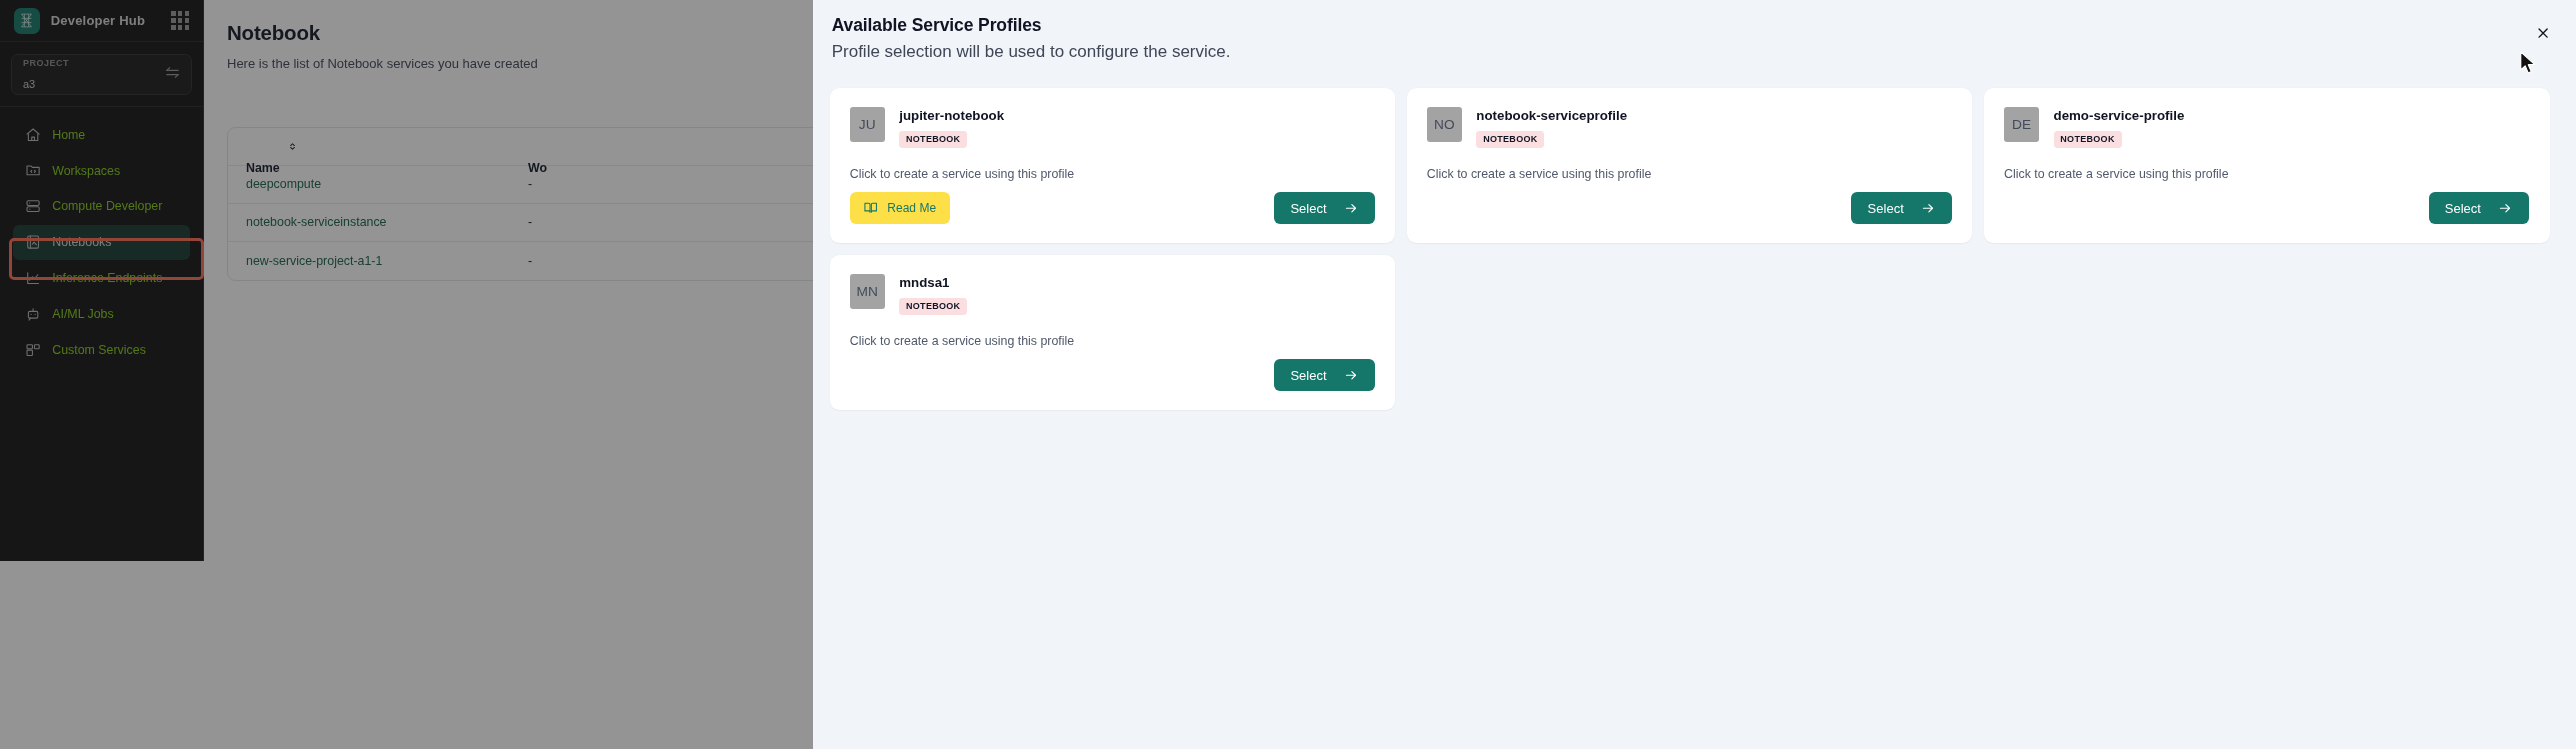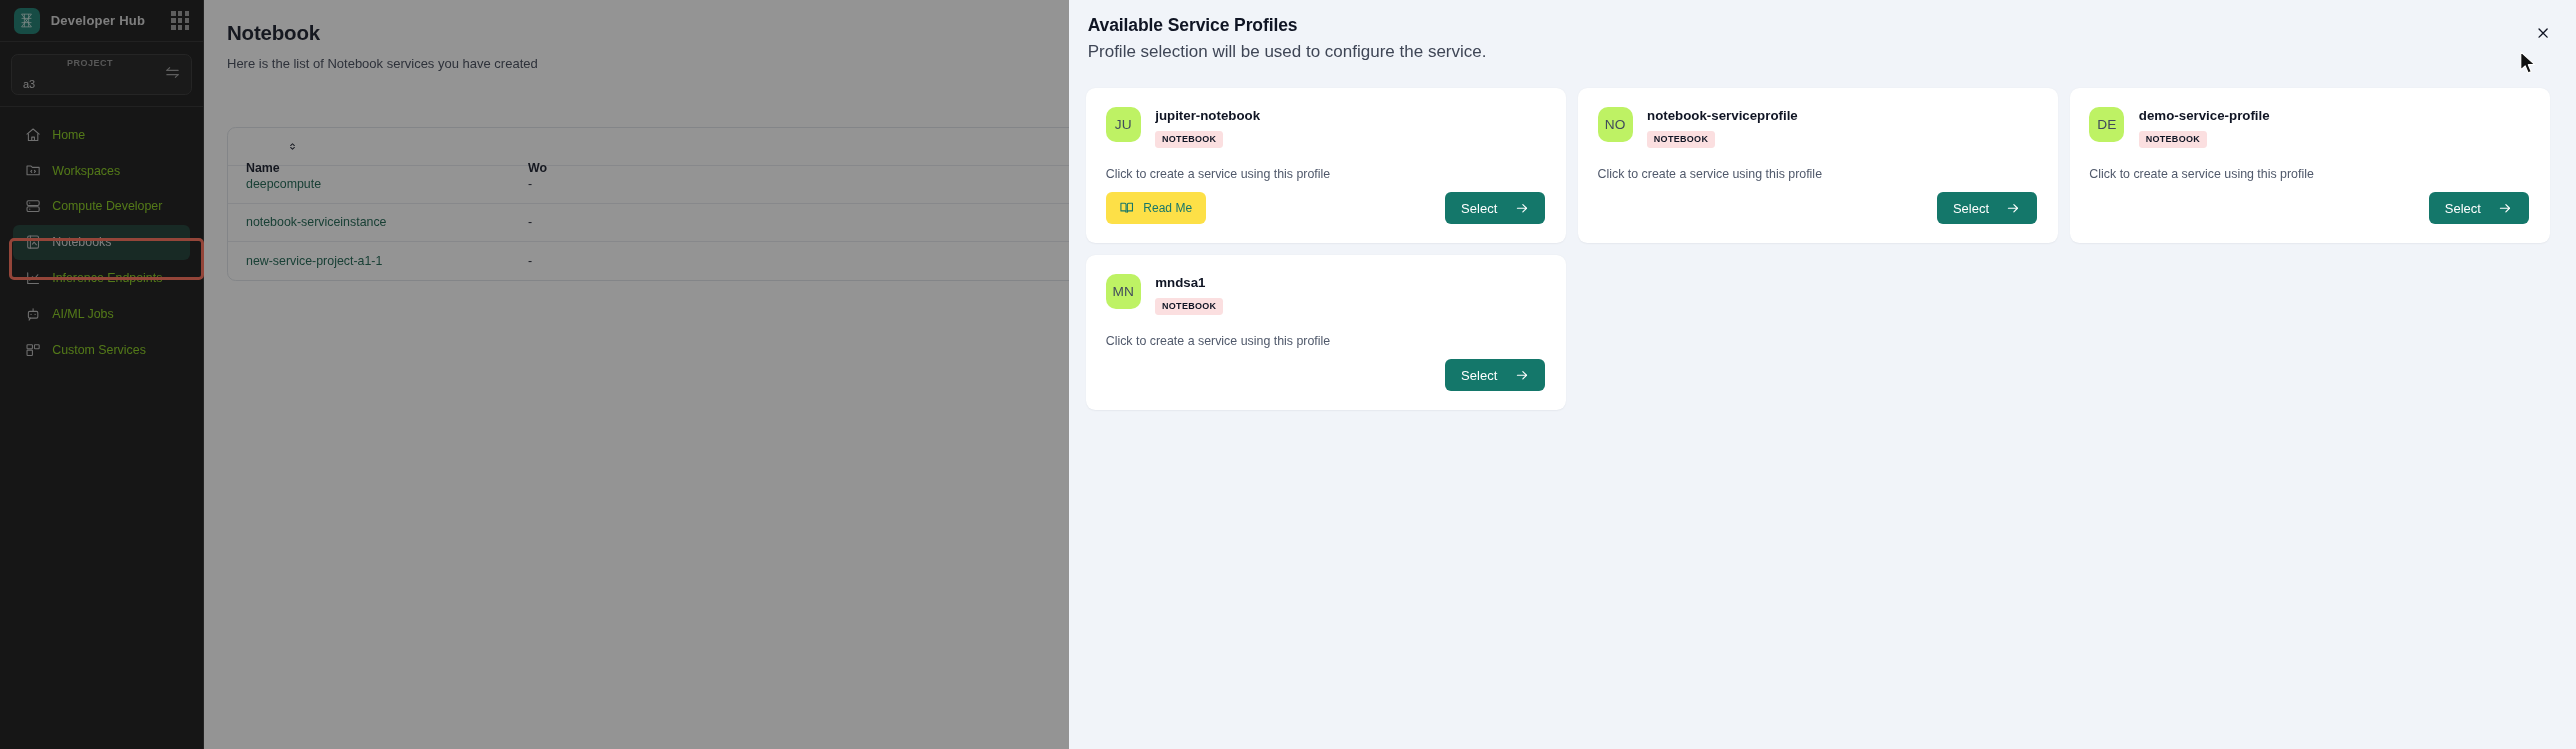--- a/index.html
+++ b/index.html
@@ -7,21 +7,21 @@
     width: 2576px; height: 749px;
     overflow: hidden;
     font-family: "Liberation Sans", sans-serif;
     background: #ffffff;
   }
   .app { position: relative; width: 2576px; height: 749px; }
 
   
   .sidebar {
     position: absolute; left: 0; top: 0;
-    width: 204px; height: 749px;
+    width: 204px; height: 561px;
     background: #111111;
     border-right: 0.9px solid #2a2a2a;
   }
   .sb-brand {
     height: 42px;
     display: flex; align-items: center;
     padding: 0 13.7px;
     border-bottom: 0.9px solid #262626;
   }
   .logo {
@@ -44,21 +44,21 @@
 
   .proj-wrap { padding: 12px 11px 11px 11px; }
   .proj-card {
     border: 0.9px solid #2e2e2e; border-radius: 6.8px;
     background: #191919;
     padding: 7.7px 10.3px 9.4px 11px;
     height: 41px;
     display: flex; align-items: center;
   }
   .proj-text { flex: 1 1 auto; }
-  .proj-label { color: #8c8c8c; font-size: 9px; font-weight: bold; letter-spacing: 0.5px; margin-left: 44px; }
+  .proj-label { color: #8c8c8c; font-size: 9px; font-weight: bold; letter-spacing: 0.5px; }
   .proj-value { color: #c9c9c9; font-size: 11px; margin-top: 10px; }
   .swap-icon { color: #9a9a9a; flex: 0 0 auto; }
 
   .sb-sep { height: 0.9px; background: #262626; }
 
   .nav { padding-top: 10.3px; }
   .nav-item {
     display: flex; align-items: center;
     height: 35px; margin: 0 13px 0.9px 13px;
     padding: 0 12px;
@@ -108,21 +108,21 @@
   
   .dim {
     position: absolute; left: 0; top: 0;
     width: 2576px; height: 749px;
     background: rgba(27,27,27,.47);
   }
 
   
   .modal {
     position: absolute; right: 0; top: 0;
-    width: 1507px; height: 749px;
+    width: 1763px; height: 749px;
     background: #f1f4f9;
     padding: 15.4px 26.5px 0 17px;
   }
   .modal-head { position: relative; padding-left: 1.7px; }
   .modal-title { font-size: 17.5px; font-weight: bold; color: #101524; letter-spacing: -0.1px; }
   .modal-sub { font-size: 17px; color: #3f4656; margin-top: 6px; }
   .close-btn {
     position: absolute; top: 3.4px; right: -7.7px;
     width: 29px; height: 29px;
     display: flex; align-items: center; justify-content: center;
@@ -139,22 +139,22 @@
     background: #ffffff;
     border-radius: 9.4px;
     padding: 19px 20.5px 19px 19.7px;
     height: 155px;
     display: flex; flex-direction: column;
     box-shadow: 0 0.9px 1.7px rgba(16,21,36,.05);
     cursor: pointer;
   }
   .card-top { display: flex; align-items: flex-start; }
   .avatar {
-    width: 35px; height: 35px; border-radius: 10px;
-    background: #bef264;
+    width: 35px; height: 35px; border-radius: 3px;
+    background: #a3a3a3;
     display: flex; align-items: center; justify-content: center;
     color: #414a5c; font-size: 13.7px;
     flex: 0 0 auto;
   }
   .card-meta { margin-left: 14.5px; padding-top: 0.9px; }
   .card-name { font-size: 13.3px; font-weight: bold; color: #101524; }
   .tag {
     display: inline-block; margin-top: 7.7px;
     background: #fbdfe0; color: #101524;
     font-size: 9px; font-weight: bold; letter-spacing: 0.3px;

